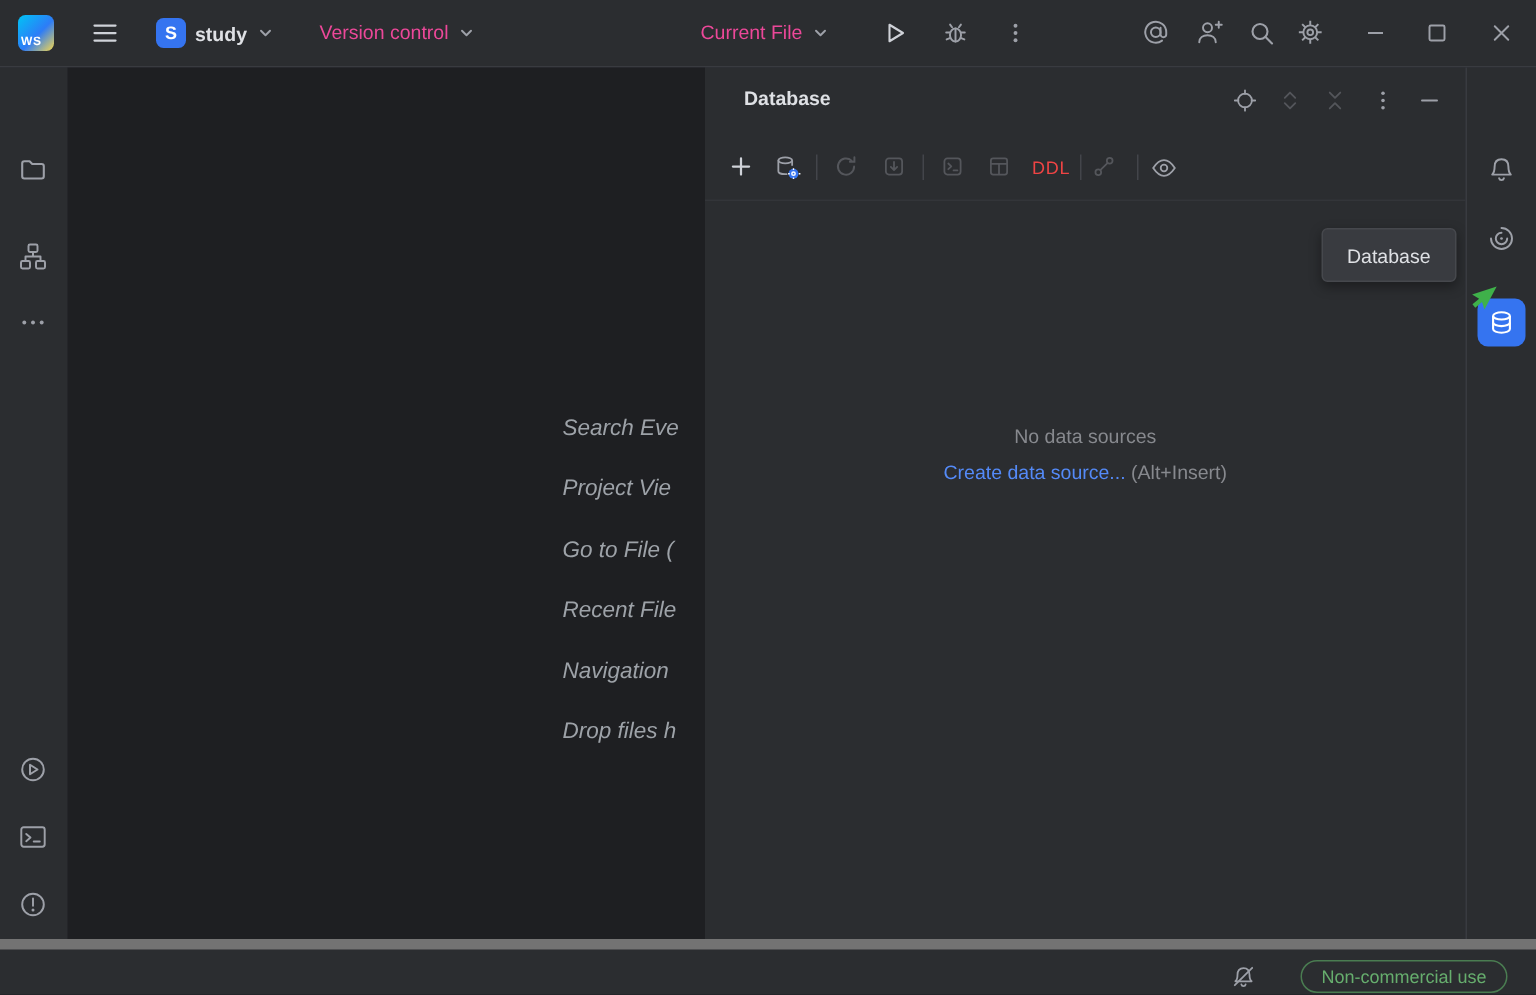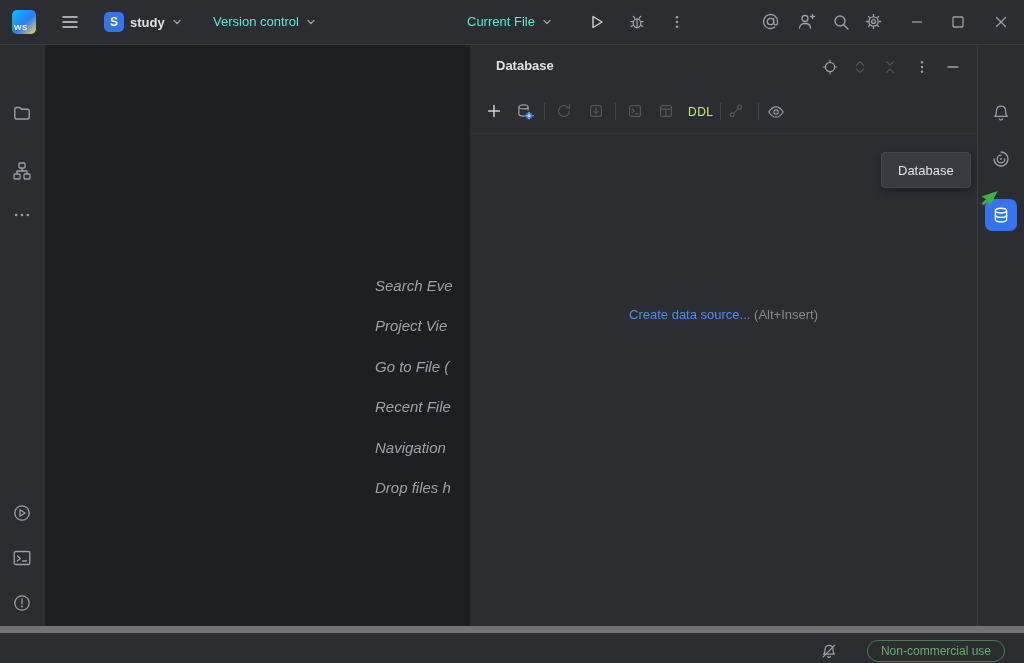--- a/index.html
+++ b/index.html
@@ -17,39 +17,39 @@
   
   .titlebar { position:absolute; top:0; left:0; width:1024px; height:45px; background:#2b2d30; border-bottom:1px solid #393b40; }
   .logo { position:absolute; left:12px; top:10px; width:24px; height:24px; border-radius:5px;
     background:linear-gradient(135deg,#00c4f5 0%,#2d7cf7 55%,#f7d84b 100%);
     display:flex; align-items:flex-end; justify-content:flex-start; }
   .logo span { font-size:8px; font-weight:bold; color:#fff; padding:0 0 2px 2px; letter-spacing:.5px; }
   .tb-item { position:absolute; display:flex; align-items:center; gap:6px; cursor:default; }
   .proj-badge { width:20px; height:20px; border-radius:5px; background:#3574f0; color:#fff;
     display:flex; align-items:center; justify-content:center; font-size:12px; font-weight:bold; }
   .tb-label { color:#dfe1e5; font-weight:700; }
-  .tb-label2 { color:#5eead4; }
+  .tb-label2 { color:#ec4899; }
 
   
   .left-sidebar { position:absolute; top:45px; left:0; width:45px; height:581px; background:#2b2d30; }
   .left-sidebar .icon, .right-sidebar .icon { position:absolute; left:12px; width:20px; height:20px; }
 
   
   .editor { position:absolute; top:45px; left:45px; width:425px; height:581px; background:#1e1f22; overflow:hidden; }
   .sc-line { position:absolute; left:330px; white-space:nowrap; font-size:15px; color:#9da2a8;font-style:italic; }
 
   
   .db-panel { position:absolute; top:45px; left:470px; width:507px; height:581px; background:#2b2d30; }
   .panel-header { position:absolute; top:0; left:0; width:100%; height:45px; }
   .panel-title { position:absolute; left:26px; top:13px; font-weight:600; color:#dfe1e5; }
   .panel-header .icon, .panel-toolbar .icon { position:absolute; width:16px; height:16px; top:14px; }
   .panel-toolbar { position:absolute; top:45px; left:0; width:100%; height:44px; border-bottom:1px solid #333539; }
   .panel-toolbar .icon { top:13px; }
   .tsep { position:absolute; top:13px; width:1px; height:17px; background:#43454a; }
-  .ddl { position:absolute; left:218px; top:15px; font-size:12px; color:#bef264; letter-spacing:.5px; }
+  .ddl { position:absolute; left:218px; top:15px; font-size:12px; color:#ef4444; letter-spacing:.5px; }
   .tooltip {
     position:absolute; left:411px; top:107px; height:36px; padding:0 16px;
     background:#393b40; border:1px solid #46484d; border-radius:4px;
     display:flex; align-items:center; color:#dfe1e5; box-shadow:0 3px 8px rgba(0,0,0,.35);
   }
   .empty { position:absolute; left:0; width:100%; text-align:center; }
   .empty-msg { top:238px; color:#87898e; }
   .empty-actions { top:262px; color:#87898e; }
   .link { color:#548af7; cursor:pointer; }
 
@@ -330,20 +330,21 @@
             <path d="M1.8 9c2.4-3.6 5.3-5.2 7.2-5.2S13.8 5.4 16.2 9c-2.4 3.6-5.3 5.2-7.2 5.2S4.2 12.6 1.8 9z"></path>
             <circle cx="9" cy="9" r="2.2"></circle>
           </svg>
       </span>
     </div>
 
     <div class="tooltip">
       <span>Database</span>
     </div>
 
+    <div class="empty empty-msg abs">No data sources</div>
     <div class="empty empty-actions abs">
       <span class="link">Create data source...</span>
       <span>(Alt+Insert)</span>
     </div>
   </div>
 
   <div class="right-sidebar">
     <span class="icon" style="top:58px">
       <svg width="20" height="20" viewBox="0 0 20 20" fill="none" stroke="currentColor" stroke-width="1.3" stroke-linecap="round" stroke-linejoin="round">
           <path d="M10 3.2c3 0 4.6 2 4.6 5 0 3.4 1 4.6 1.6 5.2H3.8c.6-.6 1.6-1.8 1.6-5.2 0-3 1.6-5 4.6-5z"></path>

